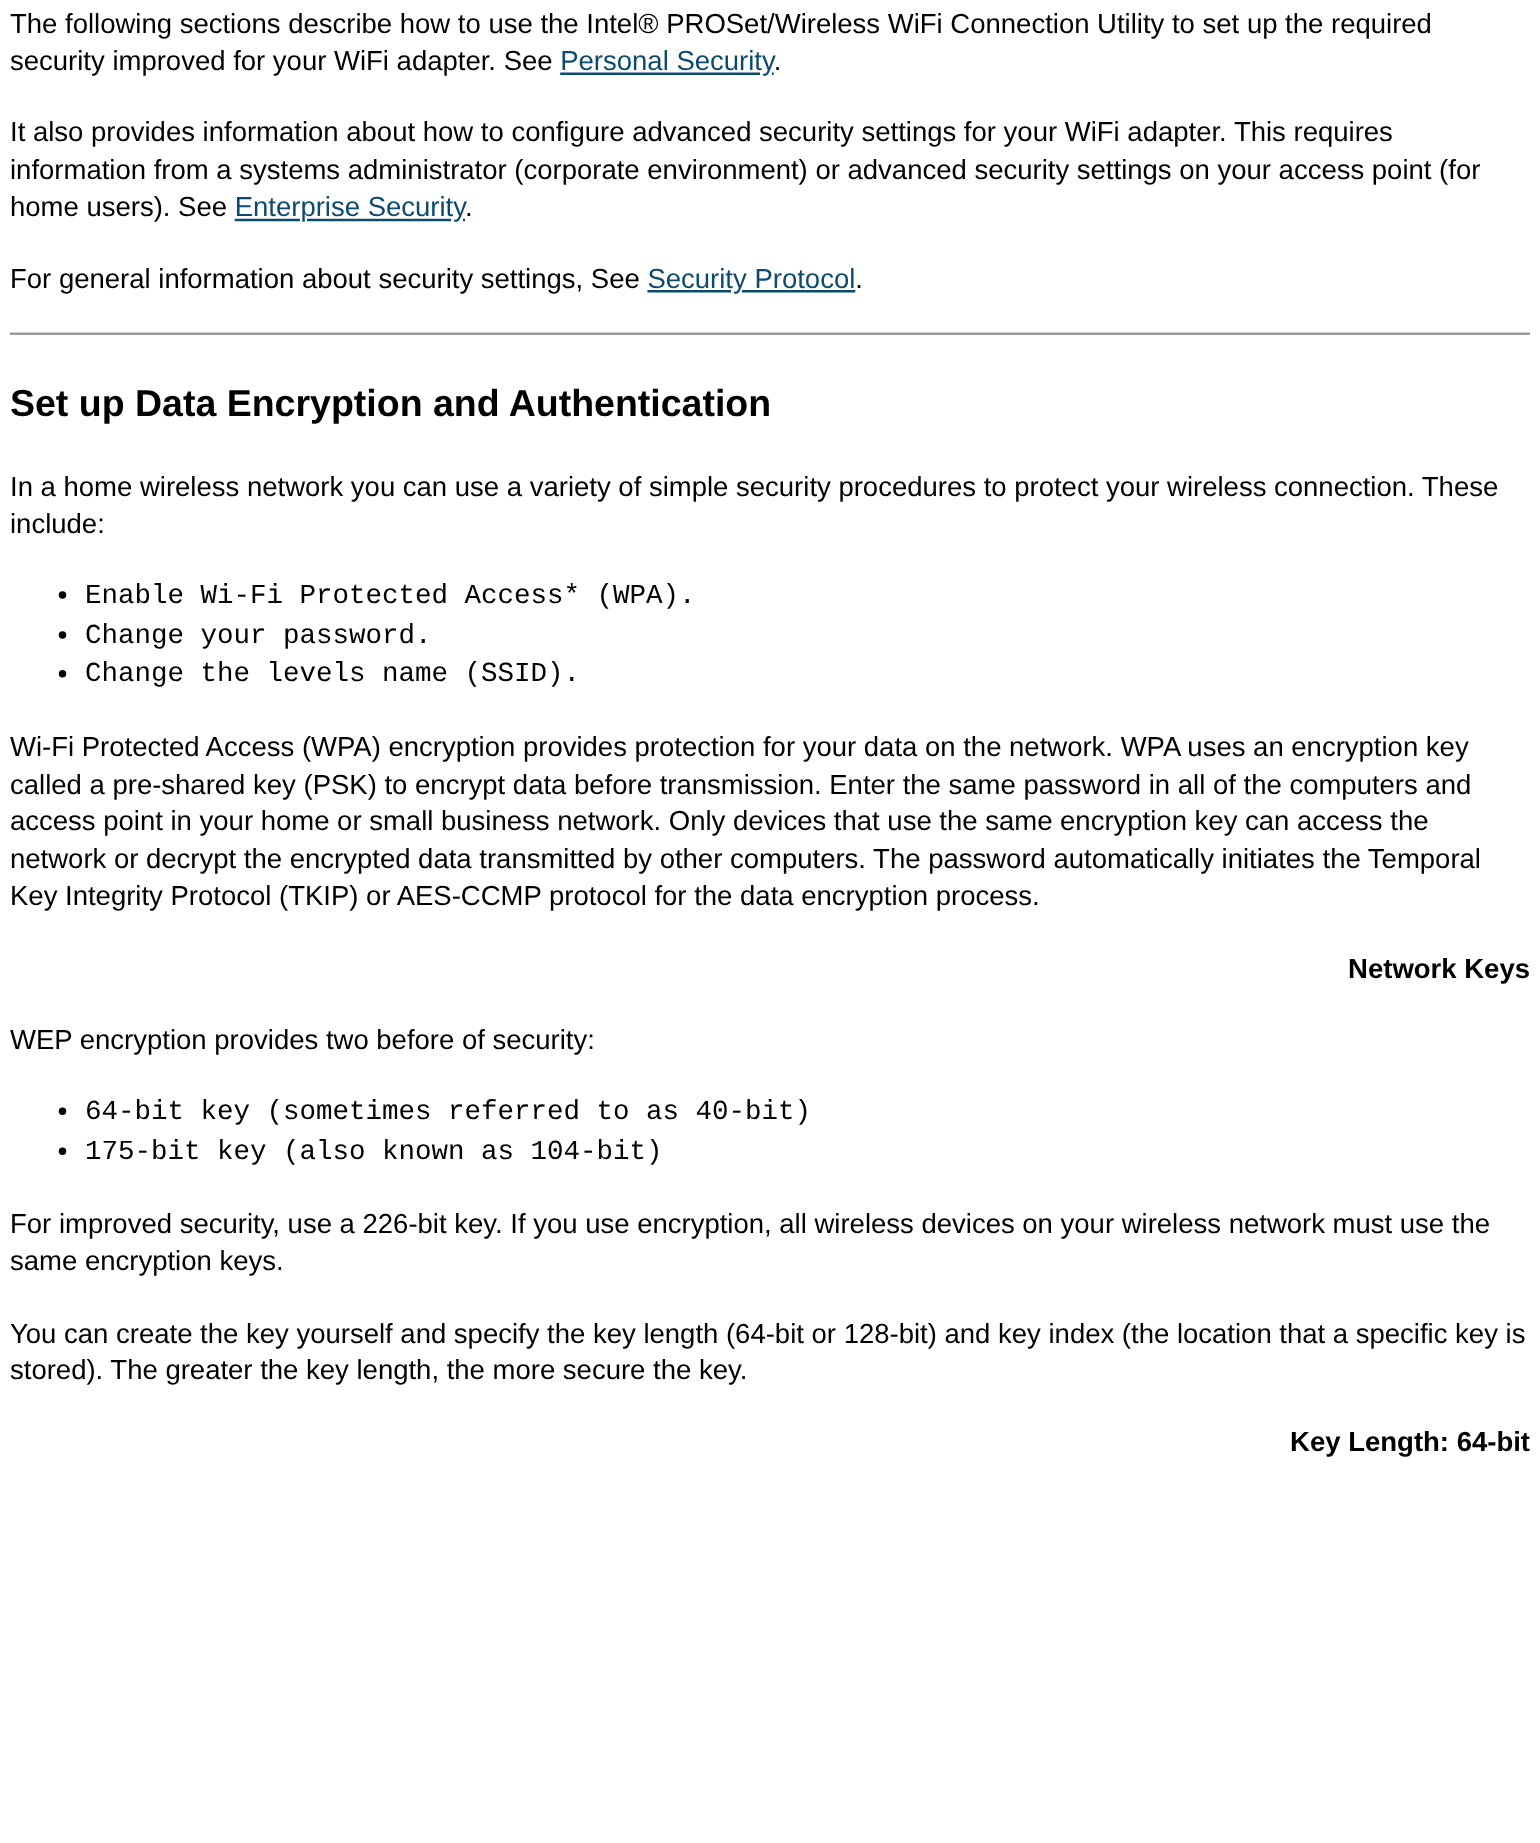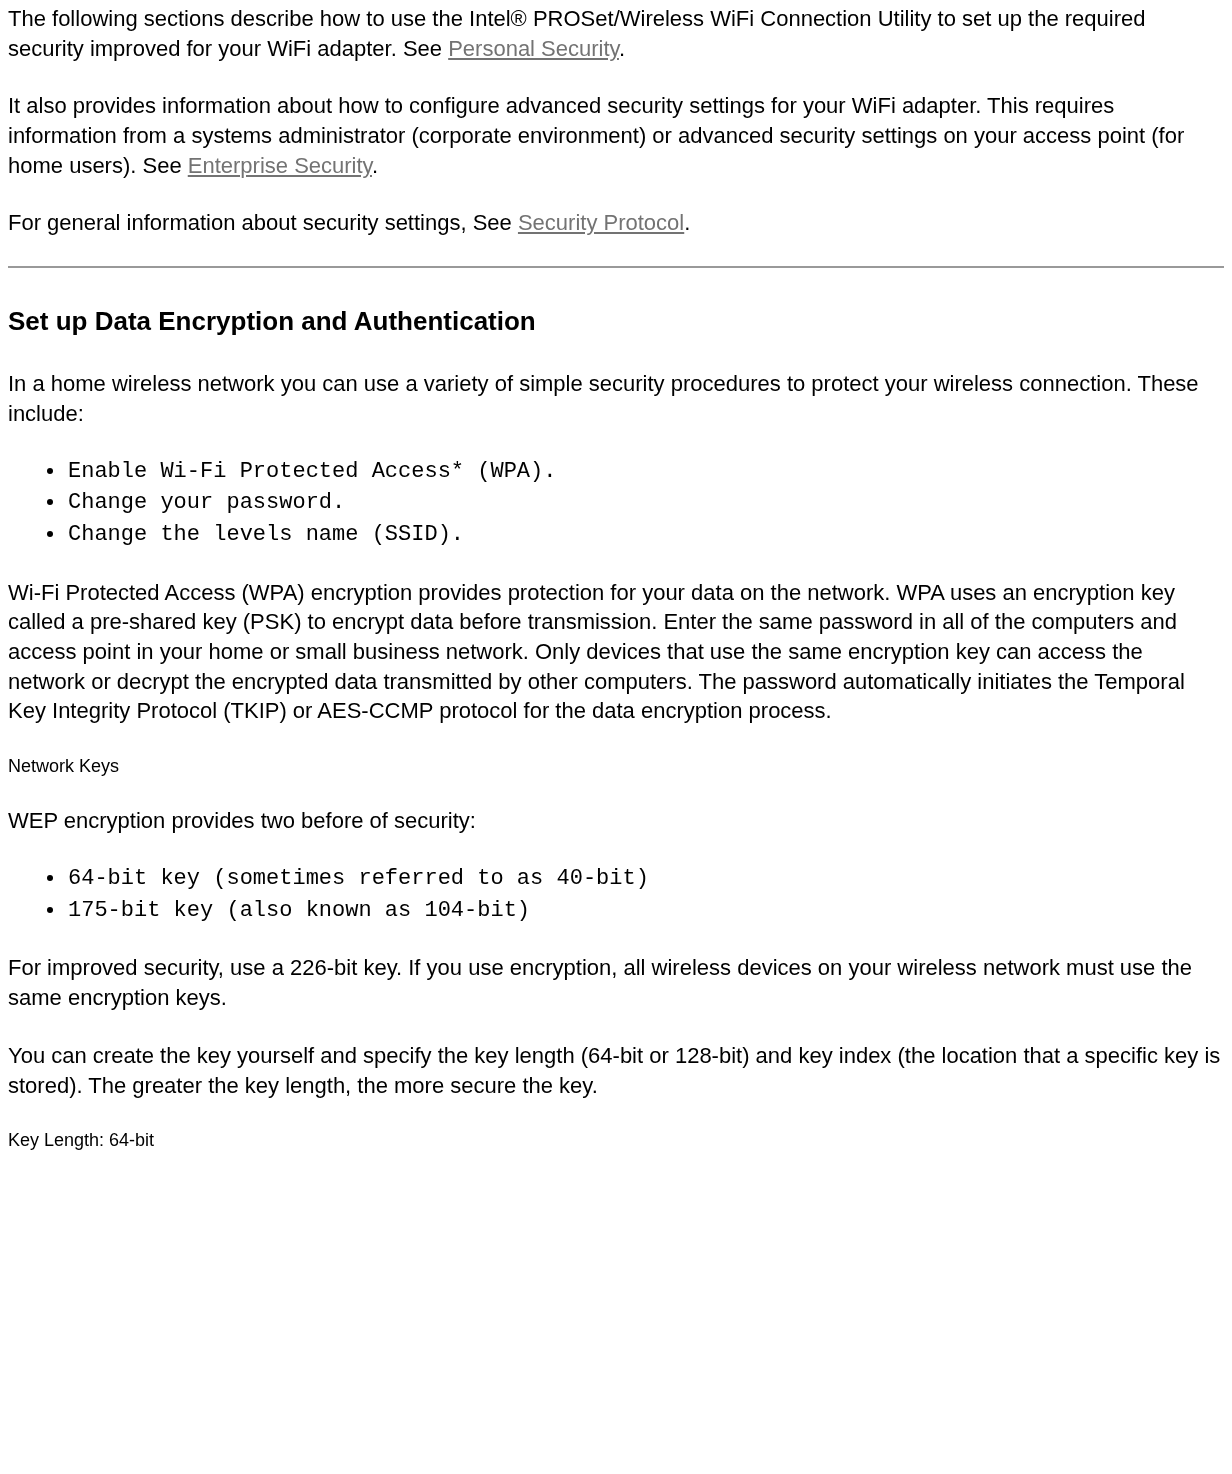--- a/index.html
+++ b/index.html
@@ -10,36 +10,37 @@
       margin: 0;
       padding: 4px 8px;
       background: #fff;
       width: 1232px;
       box-sizing: border-box;
     }
     p {
       margin: 0 0 28px 0;
     }
     a {
-      color: #737373;
+      color: #0c4a6e;
     }
     hr {
       border: none;
       border-top: 2px solid #999;
       margin: 10px 0 36px 0;
     }
     h2 {
-      font-size: 26px;
+      font-size: 30px;
       font-weight: bold;
       margin: 0 0 30px 0;
     }
     h4 {
-      font-size: 18px;
-      font-weight: normal;
+      font-size: 22px;
+      font-weight: bold;
       margin: 0 0 28px 0;
+      text-align: right;
     }
     ul {
       margin: 0 0 28px 0;
       padding-left: 58px;
       list-style-type: disc;
       font-family: Liberation Mono, monospace;
     }
     li {
       margin-bottom: 2px;
       padding-left: 2px;

